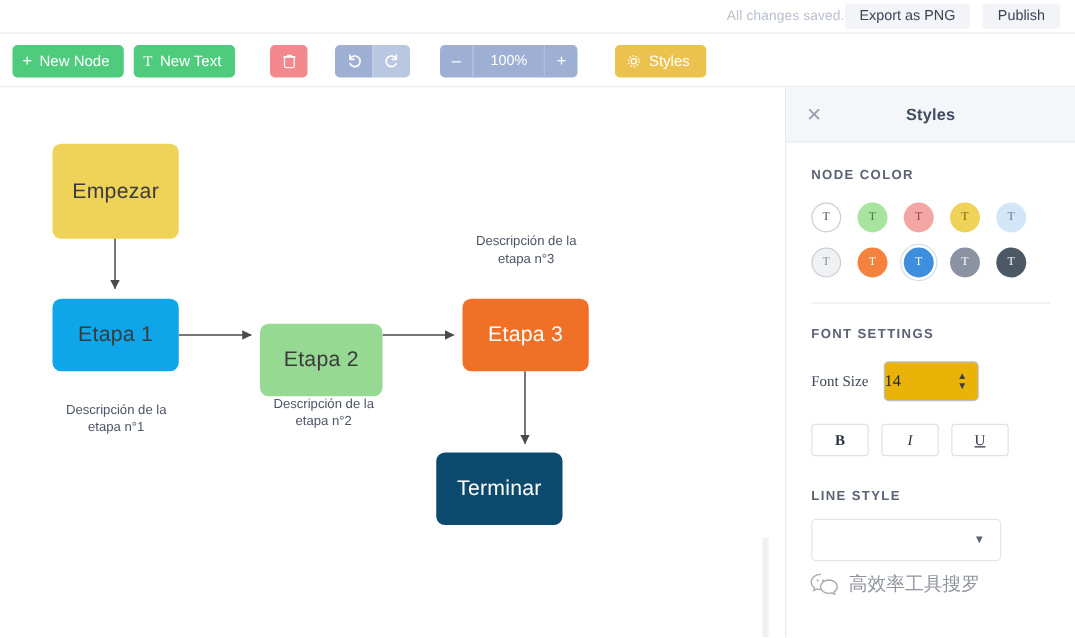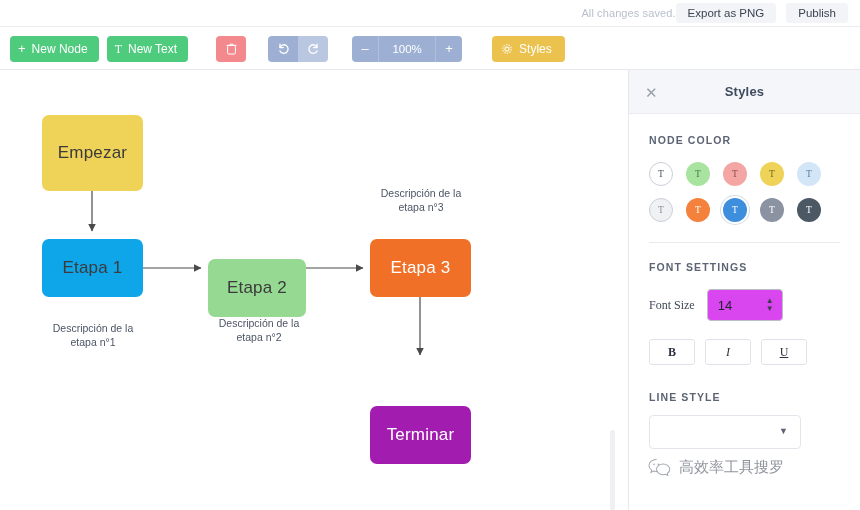--- a/index.html
+++ b/index.html
@@ -142,22 +142,22 @@
     font-size: 9.5px; cursor: pointer; font-family: "Liberation Serif", serif;
   }
   .swatch.outlined { border: 1px solid #c9ced8; }
   .swatch.selected { box-shadow: 0 0 0 2px #ffffff, 0 0 0 3px #d6dde8; }
   .divider { height: 1px; background: #e9ebef; margin: 20px 0 18px 0; }
 
   .font-row { display: flex; align-items: center; gap: 12px; margin-bottom: 18px; }
   .font-label { font-size: 12px; color: #3f4756; font-family: Liberation Serif, serif; }
   .stepper {
     position: relative; width: 76px; height: 32px;
-    background: #d946ef; border: 1px solid #b9bec7; border-radius: 4px;
-    display: flex; align-items: center; padding-left: 10px;
+    background: #eab308; border: 1px solid #b9bec7; border-radius: 4px;
+    display: flex; align-items: center;  font-family: Liberation Serif, serif;
   }
   .stepper-val { font-size: 13px; color: #22262e; }
   .stepper-arrows {
     position: absolute; right: 8px; top: 50%; transform: translateY(-50%);
     display: flex; flex-direction: column; gap: 2px; line-height: .7;
     font-size: 8px; color: #3a3f48; cursor: pointer;
   }
 
   .fmt-row { display: flex; gap: 10px; }
   .fmt-btn {
@@ -278,21 +278,21 @@
 
       <line x1="306" y1="198" x2="363" y2="198" stroke="#4a4a4a" stroke-width="1.2" marker-end="url(#arw)"></line>
 
       <line x1="420" y1="227" x2="420" y2="285" stroke="#4a4a4a" stroke-width="1.2" marker-end="url(#arw)"></line>
     </svg>
 
     <div class="node" style="left: 42px; top: 45px; width: 101px; height: 76px; background: rgb(239, 211, 88); color: rgb(59, 59, 59);">Empezar</div>
     <div class="node" style="left: 42px; top: 169px; width: 101px; height: 58px; background: #0ea5e9; color: rgb(59, 59, 59);">Etapa 1</div>
     <div class="node" style="left: 208px; top: 157px; width: 98px; height: 58px; background: rgb(150, 217, 147); color: rgb(59, 59, 59); margin-top: 32px;">Etapa 2</div>
     <div class="node" style="left: 370px; top: 169px; width: 101px; height: 58px; background: rgb(240, 112, 40); color: rgb(255, 255, 255);">Etapa 3</div>
-    <div class="node" style="left: 370px; top: 292px; width: 101px; height: 58px; background: #a21caf; color: rgb(255, 255, 255); margin-top: 44px;">Terminar</div>
+    <div class="node" style="left: 349px; top: 292px; width: 101px; height: 58px; background: #0c4a6e; color: rgb(255, 255, 255);">Terminar</div>
 
     <div class="ndesc" style="left: 38px; top: 251px; width: 110px;">
       <div>Descripción de la</div>
       <div>etapa n°1</div>
     </div>
     <div class="ndesc" style="left: 204px; top: 246px; width: 110px;">
       <div>Descripción de la</div>
       <div>etapa n°2</div>
     </div>
     <div class="ndesc" style="left: 366px; top: 116px; width: 110px;">

